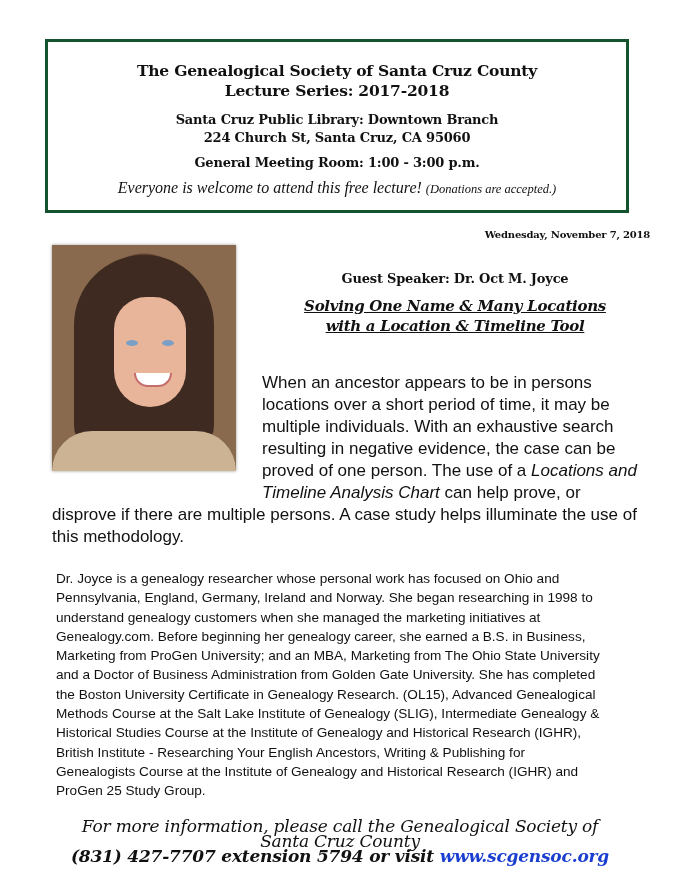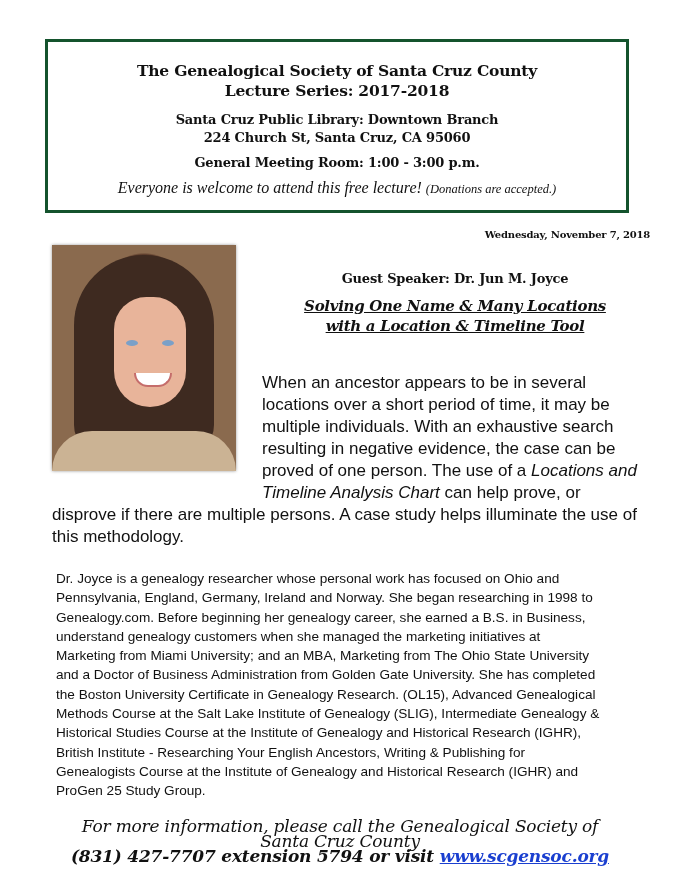--- a/index.html
+++ b/index.html
@@ -37,21 +37,21 @@
 
   .abstract-top { position: absolute; left: 262px; top: 372px; width: 400px; font-family: "Liberation Sans", sans-serif; font-size: 17px; line-height: 22px; }
   .abstract-bottom { position: absolute; left: 52px; top: 504px; width: 615px; font-family: "Liberation Sans", sans-serif; font-size: 17px; line-height: 22px; }
   .abstract-top div, .abstract-bottom div { white-space: nowrap; }
 
   .bio { position: absolute; left: 56px; top: 569px; width: 615px; font-family: "Liberation Sans", sans-serif; font-size: 13.6px; line-height: 19.3px; }
   .bio div { white-space: nowrap; }
 
   .footer { position: absolute; left: 60px; top: 819px; width: 560px; text-align: center; font-family: "DejaVu Serif", serif; font-style: italic; font-size: 17px; line-height: 15px; letter-spacing: -0.2px; }
   .footer .l2 { font-weight: bold; }
-  .footer a { color: #1a3fd0; text-decoration: underline; }
+  .footer a { color: #1a3fd0; }
 </style>
 </head>
 <body>
 
 <div class="header-box">
   <div class="h-title">The Genealogical Society of Santa Cruz County</div>
   <div class="h-series">Lecture Series: 2017-2018</div>
   <div class="h-lib">Santa Cruz Public Library: Downtown Branch</div>
   <div class="h-addr">224 Church St, Santa Cruz, CA 95060</div>
   <div class="h-room">General Meeting Room: 1:00 - 3:00 p.m.</div>
@@ -64,45 +64,45 @@
 <div class="photo" title="Portrait of Dr. Jan M. Joyce">
   <div class="hair"></div>
   <div class="shirt"></div>
   <div class="face"></div>
   <div class="eye l"></div>
   <div class="eye r"></div>
   <div class="smile"></div>
 </div>
 
 <div class="date">Wednesday, November 7, 2018</div>
-<div class="speaker">Guest Speaker:  Dr. Jun M. Joyce</div>
+<div class="speaker">Guest Speaker:  Dr. Oct M. Joyce</div>
 <div class="talk">
   <div>Solving One Name &amp; Many Locations</div>
   <div>with a Location &amp; Timeline Tool</div>
 </div>
 
 <div class="abstract-top">
-  <div>When an ancestor appears to be in several</div>
+  <div>When an ancestor appears to be in persons</div>
   <div>locations over a short period of time, it may be</div>
   <div>multiple individuals. With an exhaustive search</div>
   <div>resulting in negative evidence, the case can be</div>
   <div><span>proved of one person.  The use of a </span><i>Locations and</i></div>
   <div><i>Timeline Analysis Chart</i><span> can help prove, or</span></div>
 </div>
 <div class="abstract-bottom">
   <div>disprove if there are multiple persons.  A case study helps illuminate the use of</div>
   <div>this methodology.</div>
 </div>
 
 <div class="bio">
   <div>Dr. Joyce is a genealogy researcher whose personal work has focused on Ohio and</div>
   <div>Pennsylvania, England, Germany, Ireland and Norway.  She began researching in 1998 to</div>
+  <div>understand genealogy customers when she managed the marketing initiatives at</div>
   <div>Genealogy.com.  Before beginning her genealogy career, she earned a B.S. in Business,</div>
-  <div>understand genealogy customers when she managed the marketing initiatives at</div>
-  <div>Marketing from Miami University; and an MBA, Marketing from The Ohio State University</div>
+  <div>Marketing from ProGen University; and an MBA, Marketing from The Ohio State University</div>
   <div>and a Doctor of Business Administration from Golden Gate University.  She has completed</div>
   <div>the Boston University Certificate in Genealogy Research.  (OL15), Advanced Genealogical</div>
   <div>Methods Course at the Salt Lake Institute of Genealogy (SLIG), Intermediate Genealogy &amp;</div>
   <div>Historical Studies Course at the Institute of Genealogy and Historical Research (IGHR),</div>
   <div>British Institute - Researching Your English Ancestors, Writing &amp; Publishing for</div>
   <div>Genealogists Course at the Institute of Genealogy and Historical Research (IGHR) and</div>
   <div>ProGen 25 Study Group.</div>
 </div>
 
 <div class="footer">

